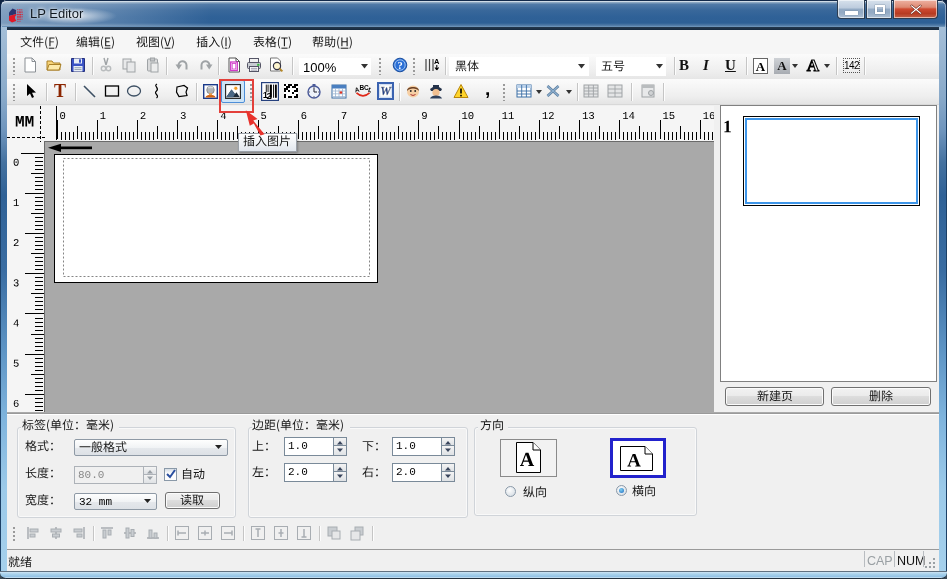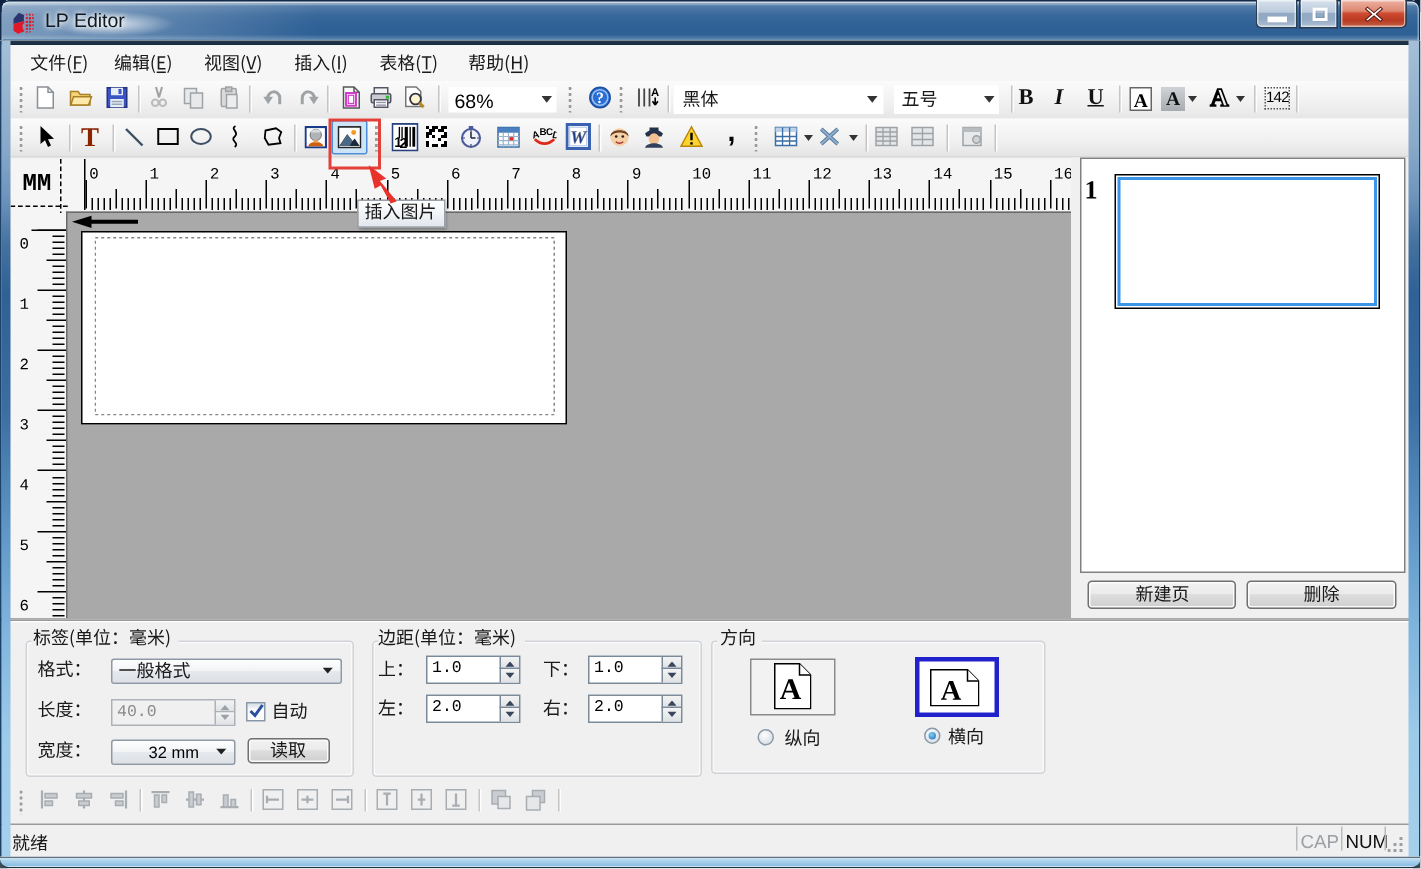--- a/index.html
+++ b/index.html
@@ -136,21 +136,21 @@
     <rect x="4.8" y="10.8" width="6.5" height="1" fill="#99a"></rect>
     <rect x="4.8" y="12.6" width="6.5" height="1" fill="#99a"></rect>
   </svg>
 <svg class="abs" style="left:268px;top:57px" width="16" height="16" viewBox="0 0 16 16">
     <path d="M2.5 1 h7 l3 3 V14 H2.5 Z" fill="#fff" stroke="#777"></path>
     <circle cx="9" cy="9" r="3.6" fill="#fdf3c2" fill-opacity="0.8" stroke="#334" stroke-width="1.2"></circle>
     <path d="M11.6 11.6 L14.4 14.4" stroke="#b58828" stroke-width="2"></path>
   </svg>
 <div class="sep" style="left:292px;top:57px;height:18px;"></div>
 <div class="abs" style="left:299px;top:58px;width:72px;height:17px;background:#fff;"></div>
-<div class="abs" style="left:303px;top:59.5px;font-size:13px;color:#000;">68%</div>
+<div class="abs" style="left:303px;top:59.5px;font-size:13px;color:#000;">100%</div>
 <svg class="abs" style="left:361px;top:64px" width="8" height="6" viewBox="0 0 8 6">
     <path d="M0 0 h7 l-3.5 4.5 z" fill="#333"></path>
   </svg>
 <div class="grip" style="left:379px;top:58px;height:17px;"></div>
 <svg class="abs" style="left:392px;top:57px" width="16" height="16" viewBox="0 0 16 16">
     <circle cx="8" cy="8" r="6.8" fill="#2a6fd6" stroke="#1c4f9e"></circle>
     <circle cx="8" cy="8" r="5.2" fill="none" stroke="#9cc0ef" stroke-width="1"></circle>
     <text x="8" y="11.6" text-anchor="middle" font-family="Liberation Serif" font-size="10.5" font-weight="bold" fill="#fff">?</text>
   </svg>
 <div class="grip" style="left:413px;top:58px;height:17px;"></div>
@@ -719,21 +719,21 @@
 <svg class="abs" style="left:215px;top:445px" width="8" height="5" viewBox="0 0 8 5">
     <path d="M0 0 h7 l-3.5 4 z" fill="#222"></path>
   </svg>
 <svg style="position:absolute;left:79px;top:441px;" width="48" height="15" viewBox="0 -10.32 48.00 15.00">
     <path fill="#1a1a1a" d="M0.53 -5.17L0.53 -4.19L11.52 -4.19L11.52 -5.17ZM14.63 -7.16C14.94 -6.66 15.31 -5.99 15.47 -5.54L16.08 -5.87C15.91 -6.3 15.55 -6.94 15.22 -7.44ZM14.66 -3.26C14.99 -2.71 15.35 -1.97 15.5 -1.49L16.13 -1.81C15.97 -2.27 15.61 -2.99 15.28 -3.53ZM12.54 -4.92L12.54 -4.13L13.42 -4.13C13.36 -2.59 13.16 -0.83 12.5 0.53C12.7 0.61 13.04 0.84 13.2 1.0C13.93 -0.46 14.16 -2.45 14.22 -4.13L16.55 -4.13L16.55 -0.18C16.55 -0.02 16.5 0.02 16.33 0.04C16.16 0.04 15.59 0.05 15.02 0.02C15.14 0.25 15.25 0.62 15.29 0.85C16.07 0.85 16.62 0.84 16.94 0.7C17.27 0.55 17.38 0.31 17.38 -0.18L17.38 -8.9L15.52 -8.9L15.97 -9.97L15.06 -10.12C14.99 -9.77 14.83 -9.3 14.69 -8.9L13.43 -8.9L13.43 -5.3L13.43 -4.92ZM14.24 -8.16L16.55 -8.16L16.55 -4.92L14.24 -4.92L14.24 -5.3ZM18.62 -9.56L18.62 -8.12C18.62 -7.43 18.52 -6.62 17.75 -6.0C17.93 -5.89 18.26 -5.58 18.41 -5.41C19.3 -6.14 19.48 -7.22 19.48 -8.11L19.48 -8.77L21.34 -8.77L21.34 -7.01C21.34 -6.17 21.5 -5.84 22.27 -5.84C22.42 -5.84 22.86 -5.84 23.02 -5.84C23.22 -5.84 23.45 -5.86 23.58 -5.9C23.56 -6.11 23.53 -6.42 23.51 -6.64C23.38 -6.6 23.14 -6.58 23.0 -6.58C22.88 -6.58 22.48 -6.58 22.34 -6.58C22.2 -6.58 22.18 -6.67 22.18 -7.0L22.18 -9.56ZM22.01 -4.15C21.7 -3.12 21.23 -2.29 20.62 -1.63C19.92 -2.33 19.4 -3.18 19.07 -4.15ZM18.02 -4.96L18.02 -4.15L18.56 -4.15L18.23 -4.06C18.64 -2.87 19.21 -1.86 19.98 -1.04C19.31 -0.5 18.5 -0.11 17.62 0.18C17.78 0.34 18.05 0.7 18.14 0.9C19.06 0.59 19.88 0.14 20.6 -0.47C21.26 0.07 22.03 0.5 22.91 0.79C23.05 0.55 23.3 0.22 23.51 0.04C22.64 -0.2 21.89 -0.59 21.24 -1.09C22.06 -2.0 22.68 -3.2 23.03 -4.76L22.5 -4.98L22.34 -4.96ZM30.9 -8.0L33.53 -8.0C33.17 -7.25 32.68 -6.55 32.1 -5.95C31.52 -6.54 31.08 -7.16 30.76 -7.78ZM26.42 -10.08L26.42 -7.51L24.62 -7.51L24.62 -6.66L26.32 -6.66C25.94 -5.0 25.14 -3.12 24.34 -2.1C24.49 -1.9 24.72 -1.55 24.8 -1.31C25.4 -2.1 25.98 -3.41 26.42 -4.76L26.42 0.95L27.28 0.95L27.28 -5.1C27.65 -4.57 28.07 -3.92 28.26 -3.59L28.8 -4.27C28.58 -4.58 27.6 -5.77 27.28 -6.13L27.28 -6.66L28.64 -6.66L28.36 -6.42C28.56 -6.28 28.91 -5.96 29.06 -5.81C29.47 -6.17 29.88 -6.6 30.25 -7.08C30.58 -6.52 31.0 -5.94 31.51 -5.4C30.49 -4.52 29.29 -3.88 28.09 -3.49C28.27 -3.31 28.5 -2.98 28.61 -2.76C28.92 -2.88 29.23 -3.0 29.54 -3.14L29.54 0.97L30.38 0.97L30.38 0.44L33.73 0.44L33.73 0.92L34.61 0.92L34.61 -3.24L35.16 -3.02C35.29 -3.25 35.54 -3.6 35.72 -3.78C34.54 -4.14 33.53 -4.7 32.71 -5.39C33.55 -6.26 34.24 -7.32 34.67 -8.56L34.1 -8.82L33.94 -8.78L31.34 -8.78C31.54 -9.13 31.7 -9.49 31.85 -9.86L30.98 -10.09C30.52 -8.87 29.74 -7.69 28.84 -6.84L28.84 -7.51L27.28 -7.51L27.28 -10.08ZM30.38 -0.35L30.38 -2.66L33.73 -2.66L33.73 -0.35ZM30.13 -3.44C30.84 -3.82 31.5 -4.27 32.11 -4.81C32.7 -4.3 33.38 -3.83 34.16 -3.44ZM44.51 -9.49C45.13 -9.06 45.88 -8.41 46.24 -7.98L46.86 -8.54C46.5 -8.96 45.73 -9.58 45.12 -10.0ZM42.78 -10.03C42.78 -9.29 42.8 -8.56 42.84 -7.84L36.66 -7.84L36.66 -6.96L42.9 -6.96C43.21 -2.5 44.22 0.98 46.19 0.98C47.11 0.98 47.45 0.37 47.6 -1.73C47.35 -1.82 47.02 -2.03 46.81 -2.23C46.73 -0.62 46.6 0.05 46.26 0.05C45.07 0.05 44.14 -2.89 43.84 -6.96L47.36 -6.96L47.36 -7.84L43.79 -7.84C43.75 -8.54 43.74 -9.28 43.74 -10.03ZM36.71 -0.29L37.0 0.6C38.53 0.26 40.74 -0.24 42.78 -0.72L42.71 -1.54L40.14 -0.98L40.14 -4.3L42.38 -4.3L42.38 -5.17L37.08 -5.17L37.08 -4.3L39.24 -4.3L39.24 -0.8Z"></path>
   </svg>
 <svg style="position:absolute;left:25px;top:467px;" width="36" height="15" viewBox="0 -10.32 36.00 15.00">
     <path fill="#1a1a1a" d="M9.23 -9.82C8.18 -8.57 6.43 -7.43 4.74 -6.73C4.97 -6.56 5.33 -6.2 5.5 -6.0C7.12 -6.8 8.94 -8.05 10.13 -9.43ZM0.67 -5.39L0.67 -4.49L2.98 -4.49L2.98 -0.66C2.98 -0.18 2.7 0.0 2.48 0.08C2.63 0.28 2.8 0.67 2.86 0.89C3.14 0.71 3.6 0.56 6.89 -0.32C6.84 -0.52 6.8 -0.9 6.8 -1.16L3.91 -0.46L3.91 -4.49L5.8 -4.49C6.77 -2.0 8.47 -0.23 10.97 0.61C11.1 0.34 11.39 -0.04 11.6 -0.24C9.3 -0.9 7.62 -2.42 6.73 -4.49L11.33 -4.49L11.33 -5.39L3.91 -5.39L3.91 -10.02L2.98 -10.02L2.98 -5.39ZM16.63 -7.73L16.63 -6.68L14.7 -6.68L14.7 -5.94L16.63 -5.94L16.63 -3.95L21.3 -3.95L21.3 -5.94L23.24 -5.94L23.24 -6.68L21.3 -6.68L21.3 -7.73L20.41 -7.73L20.41 -6.68L17.5 -6.68L17.5 -7.73ZM20.41 -5.94L20.41 -4.67L17.5 -4.67L17.5 -5.94ZM21.08 -2.44C20.56 -1.81 19.81 -1.32 18.95 -0.94C18.1 -1.33 17.4 -1.84 16.9 -2.44ZM14.87 -3.18L14.87 -2.44L16.43 -2.44L16.02 -2.27C16.51 -1.6 17.17 -1.03 17.96 -0.56C16.84 -0.2 15.58 0.01 14.3 0.12C14.44 0.32 14.6 0.67 14.66 0.89C16.16 0.72 17.63 0.42 18.91 -0.08C20.1 0.44 21.5 0.78 23.02 0.96C23.12 0.73 23.35 0.37 23.54 0.18C22.22 0.06 20.99 -0.18 19.92 -0.55C20.98 -1.12 21.85 -1.88 22.4 -2.92L21.84 -3.22L21.68 -3.18ZM17.68 -9.92C17.84 -9.61 18.02 -9.23 18.16 -8.89L13.51 -8.89L13.51 -5.62C13.51 -3.83 13.43 -1.26 12.44 0.55C12.67 0.62 13.07 0.82 13.25 0.96C14.26 -0.94 14.41 -3.71 14.41 -5.63L14.41 -8.04L23.38 -8.04L23.38 -8.89L19.18 -8.89C19.03 -9.28 18.79 -9.76 18.58 -10.14ZM27.0 -5.83C27.48 -5.83 27.91 -6.18 27.91 -6.72C27.91 -7.27 27.48 -7.63 27.0 -7.63C26.52 -7.63 26.09 -7.27 26.09 -6.72C26.09 -6.18 26.52 -5.83 27.0 -5.83ZM27.0 0.05C27.48 0.05 27.91 -0.31 27.91 -0.85C27.91 -1.4 27.48 -1.75 27.0 -1.75C26.52 -1.75 26.09 -1.4 26.09 -0.85C26.09 -0.31 26.52 0.05 27.0 0.05Z"></path>
   </svg>
 <div class="abs" style="left:74px;top:466px;width:83px;height:18px;border:1px solid #adb2b8;background:#f0f0f0;"></div>
-<div class="abs" style="left:78px;top:469px;font-family:'Liberation Mono';font-size:11px;color:#8a8a8a;">40.0</div>
+<div class="abs" style="left:78px;top:469px;font-family:'Liberation Mono';font-size:11px;color:#8a8a8a;">80.0</div>
 <div class="abs" style="left:143px;top:467px;width:13px;height:8px;background:linear-gradient(180deg,#f4f4f4,#dfe2e5);border-left:1px solid #adb2b8;border-bottom:1px solid #adb2b8;"></div>
 <div class="abs" style="left:143px;top:475px;width:13px;height:8px;background:linear-gradient(180deg,#f4f4f4,#dfe2e5);border-left:1px solid #adb2b8;"></div>
 <svg class="abs" style="left:146.5px;top:470px" width="6" height="4" viewBox="0 0 6 4">
     <path d="M3 0 L6 3.5 H0 Z" fill="#9aa0a6"></path>
   </svg>
 <svg class="abs" style="left:146.5px;top:476px" width="6" height="4" viewBox="0 0 6 4">
     <path d="M0 0.5 h6 L3 4 Z" fill="#9aa0a6"></path>
   </svg>
 <div class="abs" style="left:164px;top:468px;width:13px;height:13px;border:1px solid #8a99a8;background:linear-gradient(180deg,#d5dde5,#fdfdfd 40%);"></div>
 <svg class="abs" style="left:166px;top:469px" width="10" height="10" viewBox="0 0 10 10">
@@ -742,21 +742,21 @@
 <svg style="position:absolute;left:181px;top:468px;" width="24" height="15" viewBox="0 -10.32 24.00 15.00">
     <path fill="#1a1a1a" d="M2.87 -4.93L9.29 -4.93L9.29 -3.17L2.87 -3.17ZM2.87 -5.78L2.87 -7.57L9.29 -7.57L9.29 -5.78ZM2.87 -2.33L9.29 -2.33L9.29 -0.55L2.87 -0.55ZM5.46 -10.1C5.36 -9.62 5.17 -8.96 4.99 -8.44L1.96 -8.44L1.96 0.97L2.87 0.97L2.87 0.3L9.29 0.3L9.29 0.91L10.24 0.91L10.24 -8.44L5.9 -8.44C6.11 -8.89 6.31 -9.44 6.5 -9.96ZM13.07 -9.1L13.07 -8.29L17.71 -8.29L17.71 -9.1ZM19.84 -9.88C19.84 -9.02 19.84 -8.16 19.8 -7.31L18.08 -7.31L18.08 -6.44L19.76 -6.44C19.62 -3.71 19.14 -1.2 17.5 0.3C17.74 0.43 18.05 0.73 18.2 0.95C19.97 -0.73 20.48 -3.47 20.65 -6.44L22.44 -6.44C22.31 -2.18 22.15 -0.59 21.83 -0.23C21.71 -0.08 21.58 -0.05 21.36 -0.05C21.11 -0.05 20.47 -0.05 19.8 -0.12C19.96 0.14 20.05 0.52 20.08 0.77C20.71 0.82 21.37 0.82 21.74 0.78C22.13 0.74 22.37 0.64 22.61 0.32C23.03 -0.2 23.17 -1.91 23.34 -6.85C23.34 -6.98 23.34 -7.31 23.34 -7.31L20.69 -7.31C20.71 -8.16 20.72 -9.02 20.72 -9.88ZM13.07 -0.53L13.08 -0.54L13.08 -0.52C13.36 -0.68 13.79 -0.82 17.12 -1.57L17.35 -0.77L18.14 -1.03C17.92 -1.87 17.38 -3.3 16.92 -4.38L16.18 -4.18C16.42 -3.61 16.66 -2.95 16.87 -2.33L14.02 -1.73C14.48 -2.81 14.94 -4.15 15.24 -5.41L17.93 -5.41L17.93 -6.24L12.65 -6.24L12.65 -5.41L14.32 -5.41C14.0 -4.01 13.5 -2.59 13.33 -2.2C13.13 -1.74 12.97 -1.42 12.78 -1.36C12.89 -1.14 13.02 -0.71 13.07 -0.53Z"></path>
   </svg>
 <svg style="position:absolute;left:25px;top:494px;" width="36" height="15" viewBox="0 -10.32 36.00 15.00">
     <path fill="#1a1a1a" d="M6.28 -2.28L6.28 -0.35C6.28 0.56 6.6 0.82 7.82 0.82C8.09 0.82 9.77 0.82 10.04 0.82C11.15 0.82 11.42 0.38 11.53 -1.44C11.29 -1.5 10.92 -1.63 10.72 -1.79C10.66 -0.2 10.57 0.01 9.98 0.01C9.6 0.01 8.18 0.01 7.9 0.01C7.28 0.01 7.18 -0.04 7.18 -0.36L7.18 -2.28ZM5.29 -3.79L5.29 -2.84C5.29 -1.87 4.96 -0.54 0.5 0.38C0.72 0.58 1.0 0.92 1.1 1.14C5.72 0.06 6.25 -1.56 6.25 -2.82L6.25 -3.79ZM2.41 -5.0L2.41 -1.21L3.31 -1.21L3.31 -4.22L8.63 -4.22L8.63 -1.28L9.56 -1.28L9.56 -5.0ZM5.18 -9.94C5.34 -9.65 5.5 -9.31 5.64 -9.01L0.91 -9.01L0.91 -6.82L1.75 -6.82L1.75 -8.23L10.24 -8.23L10.24 -6.82L11.11 -6.82L11.11 -9.01L6.73 -9.01C6.59 -9.37 6.34 -9.85 6.12 -10.2ZM7.16 -7.8L7.16 -7.02L4.85 -7.02L4.85 -7.81L3.92 -7.81L3.92 -7.02L2.09 -7.02L2.09 -6.29L3.92 -6.29L3.92 -5.42L4.85 -5.42L4.85 -6.29L7.16 -6.29L7.16 -5.41L8.06 -5.41L8.06 -6.29L9.94 -6.29L9.94 -7.02L8.06 -7.02L8.06 -7.8ZM16.63 -7.73L16.63 -6.68L14.7 -6.68L14.7 -5.94L16.63 -5.94L16.63 -3.95L21.3 -3.95L21.3 -5.94L23.24 -5.94L23.24 -6.68L21.3 -6.68L21.3 -7.73L20.41 -7.73L20.41 -6.68L17.5 -6.68L17.5 -7.73ZM20.41 -5.94L20.41 -4.67L17.5 -4.67L17.5 -5.94ZM21.08 -2.44C20.56 -1.81 19.81 -1.32 18.95 -0.94C18.1 -1.33 17.4 -1.84 16.9 -2.44ZM14.87 -3.18L14.87 -2.44L16.43 -2.44L16.02 -2.27C16.51 -1.6 17.17 -1.03 17.96 -0.56C16.84 -0.2 15.58 0.01 14.3 0.12C14.44 0.32 14.6 0.67 14.66 0.89C16.16 0.72 17.63 0.42 18.91 -0.08C20.1 0.44 21.5 0.78 23.02 0.96C23.12 0.73 23.35 0.37 23.54 0.18C22.22 0.06 20.99 -0.18 19.92 -0.55C20.98 -1.12 21.85 -1.88 22.4 -2.92L21.84 -3.22L21.68 -3.18ZM17.68 -9.92C17.84 -9.61 18.02 -9.23 18.16 -8.89L13.51 -8.89L13.51 -5.62C13.51 -3.83 13.43 -1.26 12.44 0.55C12.67 0.62 13.07 0.82 13.25 0.96C14.26 -0.94 14.41 -3.71 14.41 -5.63L14.41 -8.04L23.38 -8.04L23.38 -8.89L19.18 -8.89C19.03 -9.28 18.79 -9.76 18.58 -10.14ZM27.0 -5.83C27.48 -5.83 27.91 -6.18 27.91 -6.72C27.91 -7.27 27.48 -7.63 27.0 -7.63C26.52 -7.63 26.09 -7.27 26.09 -6.72C26.09 -6.18 26.52 -5.83 27.0 -5.83ZM27.0 0.05C27.48 0.05 27.91 -0.31 27.91 -0.85C27.91 -1.4 27.48 -1.75 27.0 -1.75C26.52 -1.75 26.09 -1.4 26.09 -0.85C26.09 -0.31 26.52 0.05 27.0 0.05Z"></path>
   </svg>
 <div class="abs" style="left:74px;top:493px;width:83px;height:17px;border:1px solid #8e99a5;border-radius:2px;background:linear-gradient(180deg,#fefefe,#f1f3f5 50%,#e5e8ec 51%,#dde1e6);"></div>
 <svg class="abs" style="left:144px;top:499px" width="8" height="5" viewBox="0 0 8 5">
     <path d="M0 0 h7 l-3.5 4 z" fill="#222"></path>
   </svg>
-<div class="abs" style="left:79px;top:496px;font-family:Liberation Sans, sans-serif;font-size:11px;color:#000;margin-left:20px;">32 mm</div>
+<div class="abs" style="left:79px;top:496px;font-family:Liberation Mono, monospace;font-size:11px;color:#000;">32 mm</div>
 <div class="abs" style="left:165px;top:492px;width:55px;height:17px;border:1px solid #707070;border-radius:3px;background:linear-gradient(180deg,#f2f2f2 0%,#ebebeb 45%,#dddddd 50%,#cfcfcf 100%);box-shadow:inset 0 0 0 1px #fbfbfb;"></div>
 <svg style="position:absolute;left:180px;top:494px;" width="24" height="15" viewBox="0 -10.32 24.00 15.00">
     <path fill="#1a1a1a" d="M5.32 -5.42C5.95 -5.09 6.7 -4.58 7.06 -4.21L7.49 -4.73C7.12 -5.09 6.35 -5.57 5.74 -5.88ZM4.44 -4.33C5.09 -4.0 5.84 -3.46 6.22 -3.07L6.65 -3.6C6.29 -3.98 5.51 -4.49 4.87 -4.8ZM8.2 -1.26C9.18 -0.61 10.36 0.36 10.93 1.0L11.51 0.41C10.92 -0.23 9.71 -1.15 8.74 -1.78ZM1.26 -9.22C1.91 -8.66 2.71 -7.88 3.11 -7.38L3.72 -8.04C3.32 -8.53 2.48 -9.28 1.84 -9.8ZM4.4 -7.12L4.4 -6.34L10.21 -6.34C10.04 -5.82 9.85 -5.29 9.68 -4.92L10.4 -4.73C10.68 -5.3 10.99 -6.2 11.24 -7.01L10.67 -7.15L10.52 -7.12L8.22 -7.12L8.22 -8.2L10.73 -8.2L10.73 -8.96L8.22 -8.96L8.22 -10.08L7.33 -10.08L7.33 -8.96L4.85 -8.96L4.85 -8.2L7.33 -8.2L7.33 -7.12ZM7.67 -5.87L7.67 -4.45C7.67 -4.0 7.64 -3.52 7.51 -3.01L4.15 -3.01L4.15 -2.22L7.21 -2.22C6.74 -1.3 5.81 -0.4 3.96 0.31C4.14 0.48 4.4 0.8 4.5 1.02C6.72 0.13 7.73 -1.03 8.18 -2.22L11.35 -2.22L11.35 -3.01L8.41 -3.01C8.51 -3.5 8.53 -3.97 8.53 -4.43L8.53 -5.87ZM0.48 -6.31L0.48 -5.45L2.26 -5.45L2.26 -1.07C2.26 -0.48 1.9 -0.08 1.69 0.08C1.84 0.23 2.08 0.54 2.17 0.72L2.17 0.71C2.34 0.47 2.65 0.19 4.52 -1.36C4.42 -1.52 4.26 -1.87 4.18 -2.11L3.1 -1.25L3.1 -6.31ZM22.2 -7.87C21.91 -6.1 21.41 -4.55 20.76 -3.25C20.15 -4.58 19.74 -6.16 19.48 -7.87ZM18.07 -8.74L18.07 -7.87L18.67 -7.87C19.01 -5.76 19.5 -3.88 20.26 -2.35C19.54 -1.2 18.68 -0.31 17.75 0.28C17.95 0.44 18.2 0.74 18.34 0.96C19.22 0.35 20.04 -0.46 20.72 -1.48C21.32 -0.5 22.07 0.29 22.98 0.88C23.12 0.65 23.4 0.32 23.6 0.17C22.63 -0.41 21.85 -1.25 21.24 -2.3C22.16 -3.95 22.84 -6.04 23.15 -8.62L22.6 -8.76L22.44 -8.74ZM12.46 -1.56L12.66 -0.7L16.27 -1.32L16.27 0.94L17.15 0.94L17.15 -1.48L18.22 -1.68L18.17 -2.45L17.15 -2.28L17.15 -8.7L18.02 -8.7L18.02 -9.52L12.58 -9.52L12.58 -8.7L13.38 -8.7L13.38 -1.69ZM14.24 -8.7L16.27 -8.7L16.27 -7.02L14.24 -7.02ZM14.24 -6.24L16.27 -6.24L16.27 -4.5L14.24 -4.5ZM14.24 -3.71L16.27 -3.71L16.27 -2.14L14.24 -1.82Z"></path>
   </svg>
 <svg style="position:absolute;left:252px;top:440px;" width="24" height="15" viewBox="0 -10.32 24.00 15.00">
     <path fill="#1a1a1a" d="M5.12 -9.9L5.12 -0.52L0.61 -0.52L0.61 0.38L11.4 0.38L11.4 -0.52L6.07 -0.52L6.07 -5.29L10.57 -5.29L10.57 -6.19L6.07 -6.19L6.07 -9.9ZM15.0 -5.83C15.48 -5.83 15.91 -6.18 15.91 -6.72C15.91 -7.27 15.48 -7.63 15.0 -7.63C14.52 -7.63 14.09 -7.27 14.09 -6.72C14.09 -6.18 14.52 -5.83 15.0 -5.83ZM15.0 0.05C15.48 0.05 15.91 -0.31 15.91 -0.85C15.91 -1.4 15.48 -1.75 15.0 -1.75C14.52 -1.75 14.09 -1.4 14.09 -0.85C14.09 -0.31 14.52 0.05 15.0 0.05Z"></path>
   </svg>
 <div class="abs" style="left:284px;top:437px;width:63px;height:19px;border:1px solid #7a8a99;background:#fff;"></div>
 <div class="abs" style="left:288px;top:440px;font-family:'Liberation Mono';font-size:11px;color:#000;">1.0</div>
 <div class="abs" style="left:333px;top:438px;width:13px;height:8px;background:linear-gradient(180deg,#f4f4f4,#dfe2e5);border-left:1px solid #7a8a99;border-bottom:1px solid #7a8a99;"></div>

